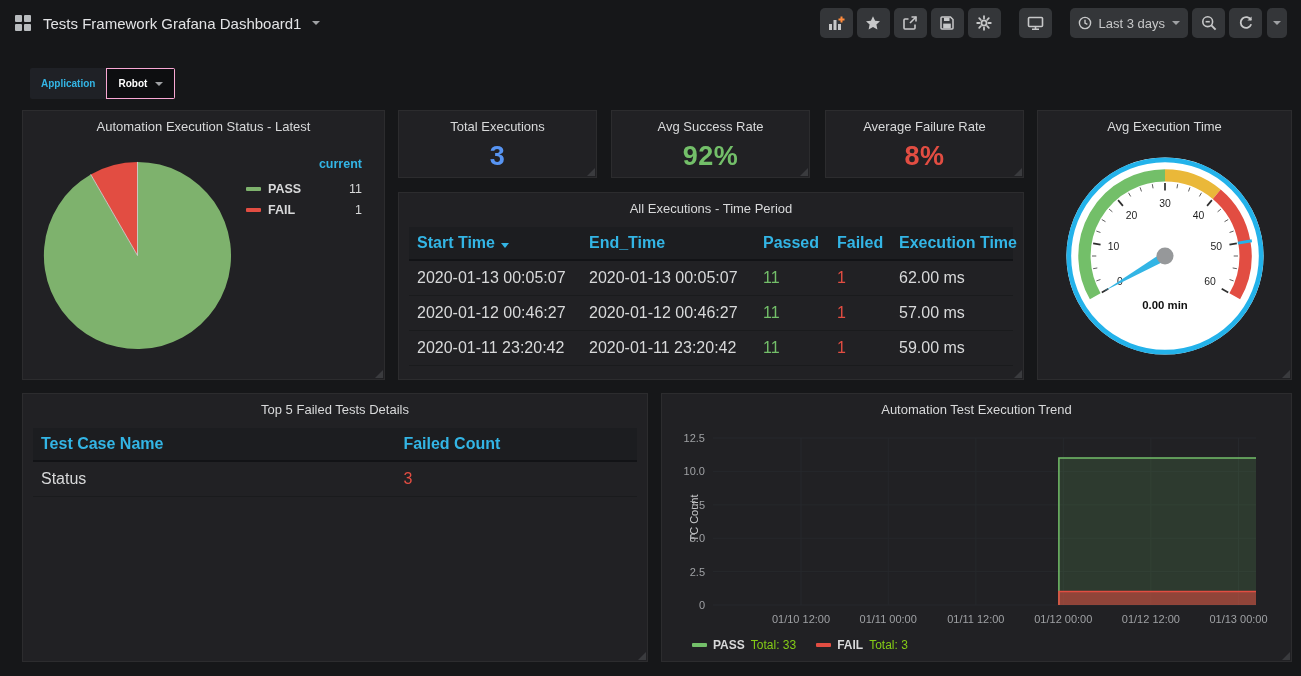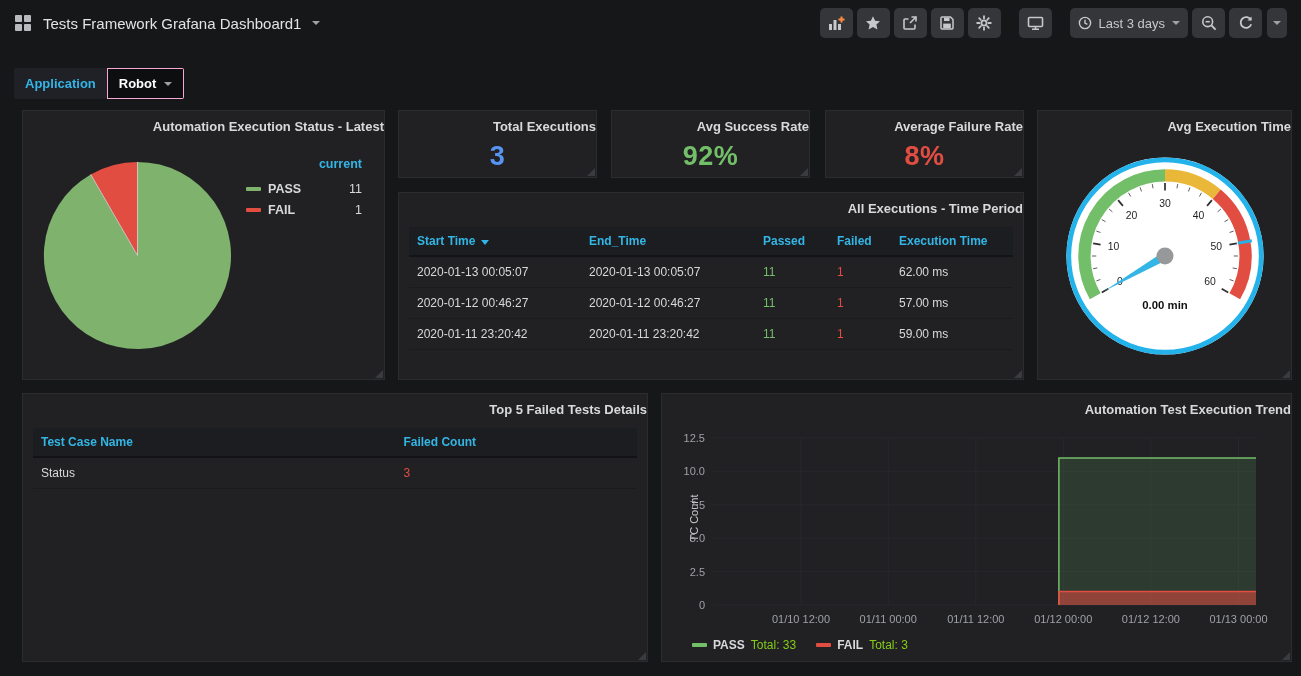--- a/index.html
+++ b/index.html
@@ -10,27 +10,27 @@
   .navbar{position:absolute;top:0;left:0;right:0;height:46px;display:flex;align-items:center;padding:0 14px;background:#161719;}
   .nav-left{display:flex;align-items:center;gap:11px;}
   .dash-title{font-size:15px;color:#e2e3e5;cursor:pointer;}
   .caret{width:0;height:0;border-left:4px solid transparent;border-right:4px solid transparent;border-top:4px solid #9fa1a4;display:inline-block;}
   .nav-right{margin-left:auto;display:flex;align-items:center;gap:4px;}
   .nav-btn{height:30px;min-width:33px;background:#343639;border:none;border-radius:5px;display:flex;align-items:center;justify-content:center;gap:7px;color:#c7c8c9;font-size:13px;cursor:pointer;padding:0 8px;font-family:inherit;}
   .gap{width:10px;}
   .caret-btn{min-width:20px;padding:0 6px;margin-left:1px;}
 
   
-  .var-control{position:absolute;left:14px;top:68px;height:31px;display:flex;align-items:stretch;font-size:13px;border-radius:2px;overflow:hidden;}
+  .var-control{position:absolute;left:30px;top:68px;height:31px;display:flex;align-items:stretch;font-size:10px;border-radius:2px;overflow:hidden;}
   .var-label{background:#1f2126;color:#33b5e5;display:flex;align-items:center;padding:0 11px;font-weight:bold;}
   .var-value{background:#0d0e10;border:1px solid #f9a8d4;color:#ffffff;display:flex;align-items:center;gap:8px;padding:0 11px;font-weight:bold;cursor:pointer;}
 
   
   .panel{position:absolute;background:#212124;border:1px solid #2c2c2e;}
-  .ptitle{font-size:13px;font-weight:bold;text-align:right;color:#d8d9da;padding-top:8px;height:28px;cursor:pointer;}
+  .ptitle{font-size:13px;font-weight:normal;text-align:center;color:#d8d9da;padding-top:8px;height:28px;cursor:pointer;}
   .resize{position:absolute;right:1px;bottom:1px;width:0;height:0;border-left:8px solid transparent;border-bottom:8px solid #3a3b3e;cursor:nwse-resize;}
 
   #p-pie{left:22px;top:110px;width:363px;height:270px;}
   #p-stat-0{left:398px;top:110px;width:199px;height:68px;}
   #p-stat-1{left:611px;top:110px;width:199px;height:68px;}
   #p-stat-2{left:825px;top:110px;width:199px;height:68px;}
   #p-gauge{left:1037px;top:110px;width:255px;height:270px;}
   #p-exec{left:398px;top:192px;width:626px;height:188px;}
   #p-failed{left:22px;top:393px;width:626px;height:269px;}
   #p-trend{left:661px;top:393px;width:631px;height:269px;}
@@ -45,21 +45,21 @@
   .lg-val{margin-left:auto;}
 
   
   .stat-value{text-align:center;font-size:27px;font-weight:bold;margin-top:2px;letter-spacing:0.5px;}
 
   
   #p-gauge .gaugesvg{position:absolute;left:18px;top:36px;}
 
   
   .table-wrap{padding:6px 10px 0;}
-  .gtable{border-collapse:collapse;width:100%;table-layout:fixed;font-size:12px;}
+  .gtable{border-collapse:collapse;width:100%;table-layout:fixed;font-size:16px;}
   .gtable th{color:#33b5e5;text-align:left;font-weight:bold;padding:7px 8px;background:#1c1d20;border-bottom:2px solid #121316;cursor:pointer;white-space:nowrap;}
   .gtable td{padding:8px 8px;border-bottom:1px solid #1a1b1d;white-space:nowrap;overflow:hidden;}
   .c-green{color:#73bf69;}
   .c-red{color:#e24d42;}
   .sort-caret{width:0;height:0;border-left:4px solid transparent;border-right:4px solid transparent;border-top:5px solid #33b5e5;display:inline-block;margin-left:6px;}
 
   
   #p-trend .trend{position:absolute;left:8px;top:34px;}
   .ylabel{position:absolute;left:-14px;top:118px;width:92px;text-align:center;transform:rotate(-90deg);font-size:11px;color:#c9cacc;}
   .trend-legend{position:absolute;left:30px;bottom:9px;display:flex;gap:20px;font-size:12px;align-items:center;}

